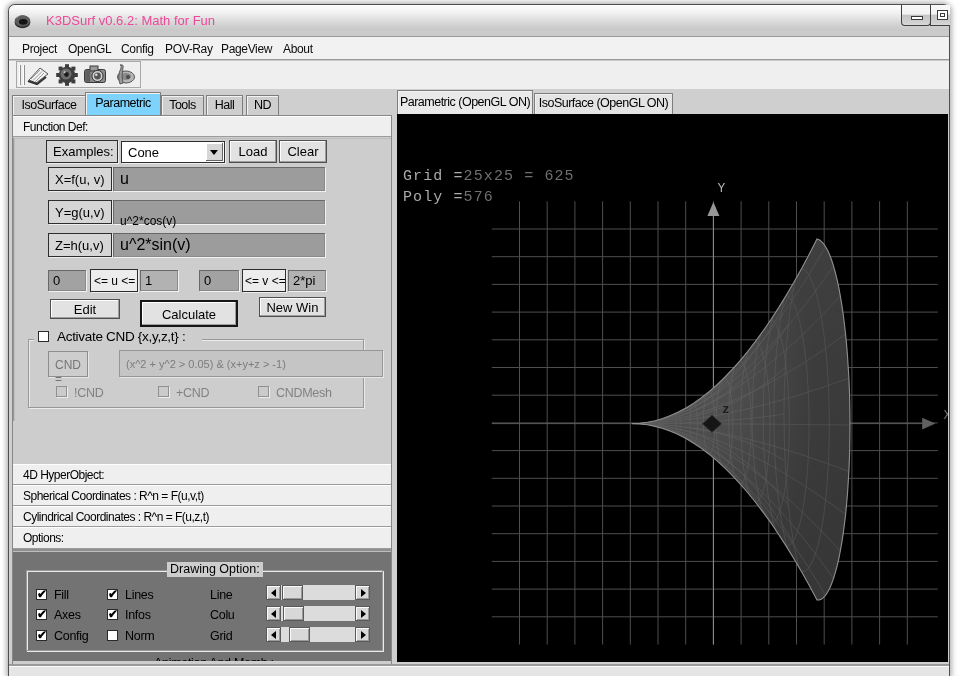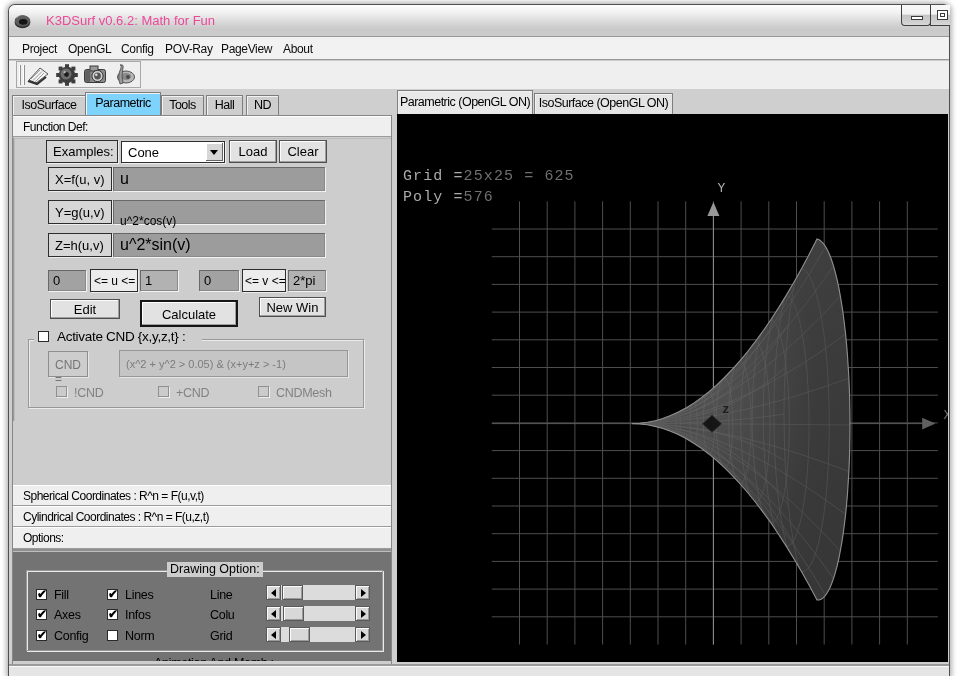--- a/index.html
+++ b/index.html
@@ -191,30 +191,33 @@
  <div class="btn" style="left:140px;top:300px;width:98px;height:27px;line-height:25px;border:2px solid #161616;box-shadow:inset -1px -1px 0 #9e9e9e,inset 1px 1px 0 #fdfdfd;">Calculate</div>
  <div class="btn" style="left:259px;top:297px;width:67px;height:20px;line-height:19px;">New Win</div>
 
  <div class="abs" style="left:28px;top:339px;width:336px;height:69px;border:1px solid #989898;box-shadow:inset 1px 1px 0 #ebebeb,1px 1px 0 #ebebeb;"></div>
  <div class="abs" style="left:34px;top:330px;width:168px;height:17px;background:#cdcdcd;"></div>
  <div class="ck" style="left:38px;top:331px;"></div>
  <div class="cktext" style="left:57px;top:329px;font-size:13.5px;">Activate CND {x,y,z,t} :</div>
  <div class="abs" style="left:48px;top:351px;width:40px;height:26px;background:#cdcdcd;border:1px solid #8e8e8e;box-shadow:1px 1px 0 #e6e6e6;">
       <span style="position:absolute;left:6px;top:6px;font-size:12px;color:#757575">CND&nbsp; =</span>
     </div>
- <div class="abs" style="left:119px;top:350px;width:229px;height:27px;background:#c5c5c5;border:1px solid #979797;box-shadow:1px 1px 0 #e6e6e6;">
+ <div class="abs" style="left:119px;top:350px;width:264px;height:27px;background:#c5c5c5;border:1px solid #979797;box-shadow:1px 1px 0 #e6e6e6;">
    <span style="position:absolute;left:6px;top:7px;font-size:11px;color:#7c7c7c">(x^2 + y^2 &gt; 0.05) &amp; (x+y+z &gt; -1)</span>
  </div>
  <div class="ck gray" style="left:56px;top:386px;"></div>
     <div class="cktext" style="left:74px;top:386px;color:#828282;font-size:12.5px;">!CND</div>
  <div class="ck gray" style="left:158px;top:386px;"></div>
     <div class="cktext" style="left:176px;top:386px;color:#828282;font-size:12.5px;">+CND</div>
  <div class="ck gray" style="left:258px;top:386px;"></div>
     <div class="cktext" style="left:276px;top:386px;color:#828282;font-size:12.5px;">CNDMesh</div>
 
+ <div class="bar" style="top:464px;">
+      <span>4D HyperObject:</span>
+    </div>
  <div class="bar" style="top:506px;">
       <span>Cylindrical Coordinates : R^n = F(u,z,t)</span>
     </div>
  <div class="bar" style="top:485px;">
       <span>Spherical Coordinates : R^n = F(u,v,t)</span>
     </div>
  <div class="bar" style="top:527px;height:22px;">
       <span>Options:</span>
     </div>
 

